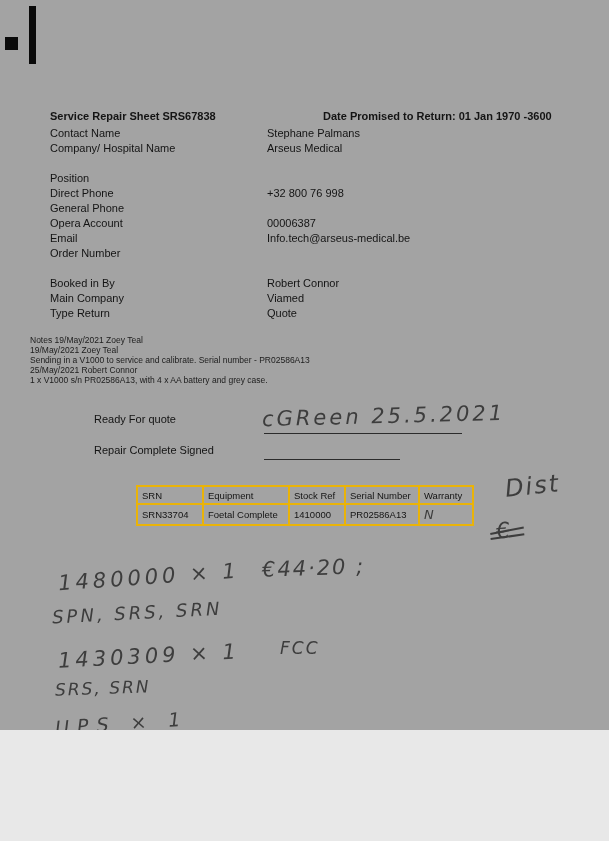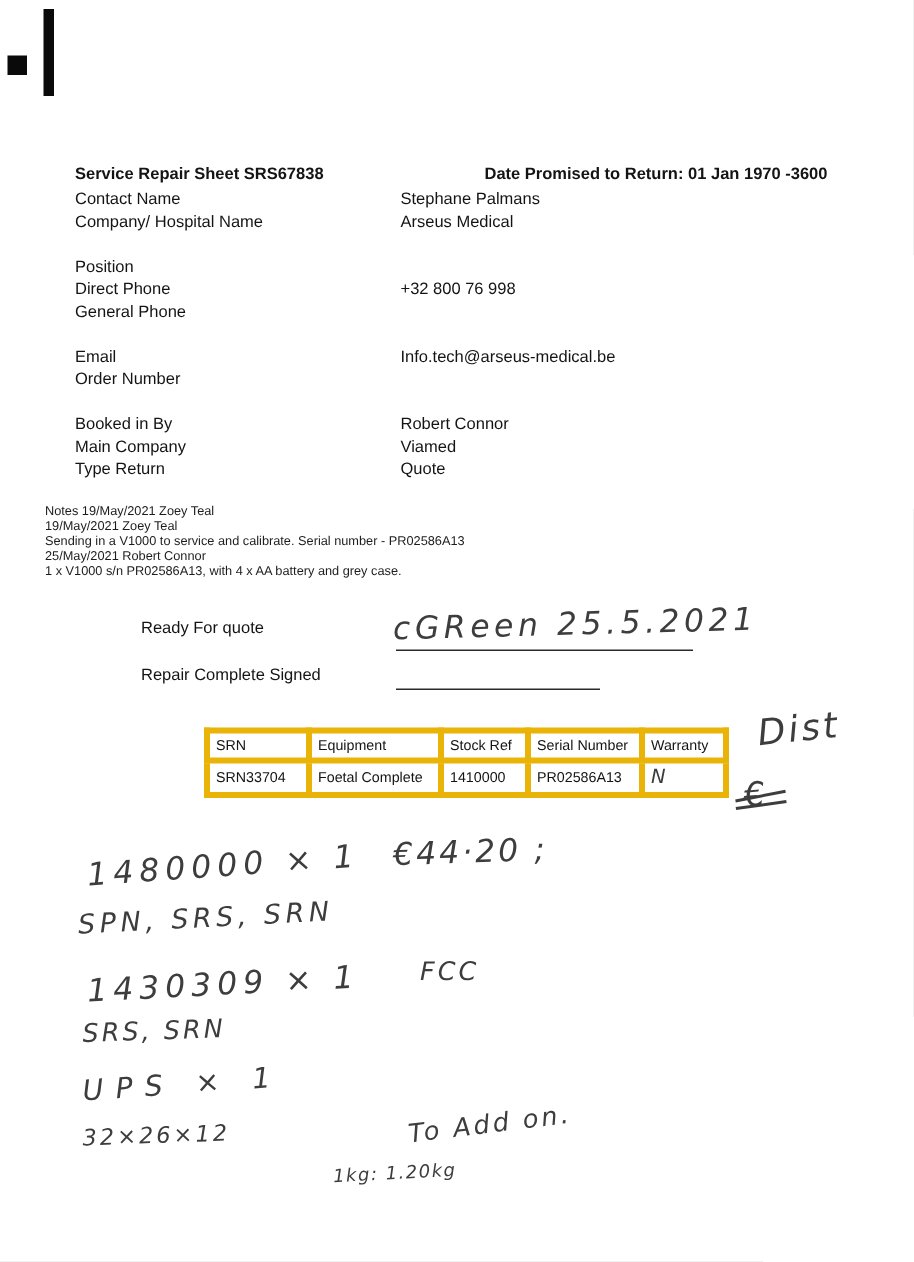--- a/index.html
+++ b/index.html
@@ -1,19 +1,19 @@
 <!DOCTYPE html>
 <html><head>
 <meta charset="utf-8">
 <style>
   html,body{margin:0;padding:0;background:#e8e8e8;}
   .page{
     position:relative;
-    width:609px;height:841px;
-    background:#ffffff;
+    width:609px;height:730px;
+    background:#a3a3a3;
     font-family:"Liberation Sans", sans-serif;
     color:#141414;
     overflow:hidden;
     margin:0 auto;
   }
   
   .artifact{position:absolute;background:#0a0a0a;}
   .bar{left:29px;top:6px;width:7px;height:58px;}
   .square{left:5px;top:37px;width:13px;height:13px;}
 
@@ -59,21 +59,21 @@
   .hw7{left:222px;top:775px;font-size:12px;letter-spacing:1px;transform:rotate(-3deg);}
   .warranty-hand{font-family:"DejaVu Sans", cursive;font-style:italic;font-size:13px;color:#3d3d3d;}
 
   
   .srn-table{
     position:absolute;left:136px;top:485px;
     border-collapse:collapse;
     font-size:9.5px;
   }
   .srn-table th,.srn-table td{
-    border:4px solid #eab308;
+    border:2px solid #eab308;
     padding:2px 4px;
     text-align:left;
     height:12px;
     white-space:nowrap;
   }
   .srn-table th{font-weight:normal;}
   .c0{width:56px;}.c1{width:76px;}.c2{width:46px;}.c3{width:64px;}.c4{width:44px;text-align:center;}
 </style>
 </head>
 <body>
@@ -98,20 +98,24 @@
     <span class="flabel">Position</span>
     <span class="fvalue"></span>
   </div>
   <div class="frow" style="top:187px">
     <span class="flabel">Direct Phone</span>
     <span class="fvalue">+32 800 76 998</span>
   </div>
   <div class="frow" style="top:202px">
     <span class="flabel">General Phone</span>
     <span class="fvalue"></span>
+  </div>
+  <div class="frow" style="top:217px">
+    <span class="flabel">Opera Account</span>
+    <span class="fvalue">00006387</span>
   </div>
   <div class="frow" style="top:232px">
     <span class="flabel">Email</span>
     <span class="fvalue">Info.tech@arseus-medical.be</span>
   </div>
   <div class="frow" style="top:247px">
     <span class="flabel">Order Number</span>
     <span class="fvalue"></span>
   </div>
   <div class="frow" style="top:277px">

